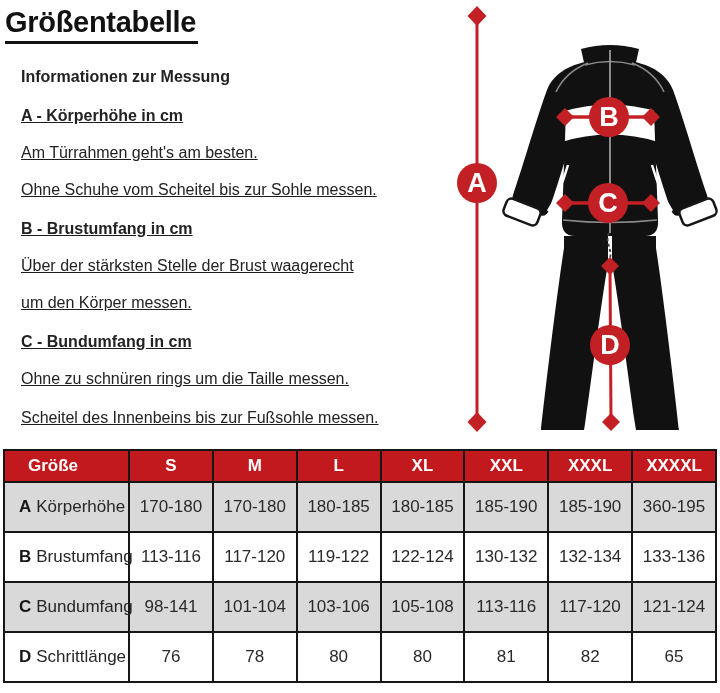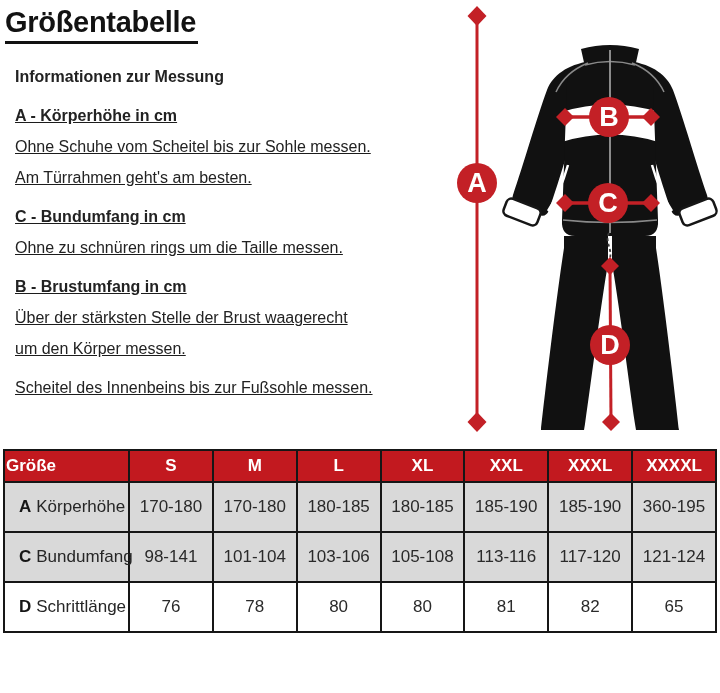--- a/index.html
+++ b/index.html
@@ -6,66 +6,66 @@
   .canvas{
     position:relative;width:720px;height:693px;background:#ffffff;
     font-family:"Liberation Sans",sans-serif;color:#1c1c1c;overflow:hidden;
   }
   
   .textcol{position:absolute;left:5px;top:0;width:432px;}
   .page-title{
     display:inline-block;font-size:29px;font-weight:bold;letter-spacing:-0.3px;
     margin:6px 8px 0 0;padding:0 2px 2px 0;border-bottom:3.5px solid #121212;color:#121212;
   }
-  .textcol p{margin:10px;font-size:16px;line-height:21px;color:#222;}
+  .textcol p{margin:16px;font-size:16px;line-height:21px;color:#222;}
   .b{font-weight:bold;color:#161616;}
   .info-heading{margin-top:22px !important;}
   .section{margin-top:18px;text-decoration:underline;}
   
   .figure{position:absolute;left:440px;top:0;width:280px;height:445px;}
   
   .size-table{
     position:absolute;left:3px;top:449px;width:714px;
     border-collapse:collapse;table-layout:fixed;font-size:17px;
   }
   .size-table th,.size-table td{border:2px solid #161616;padding:0;}
   .size-table thead th{
     background:#c2191f;color:#ffffff;font-weight:bold;height:30px;text-align:center;font-size:17px;
   }
-  .size-table thead th.first{text-align:left;padding-left:1px;}
+  .size-table thead th.first{text-align:left;padding-left:23px;}
   .size-table td{height:48px;text-align:center;background:#ffffff;color:#2a2a2a;margin-left:10px;}
   .size-table td.first{text-align:left;padding-left:14px;color:#262626;}
   .size-table tr.alt td{background:#d9d9d9;}
   .row-letter{font-weight:bold;margin-right:5px;color:#161616;}
 </style>
 </head>
 <body>
 
 <div class="canvas">
 
   <div class="textcol">
     <h1 class="page-title">Größentabelle</h1>
 
     <p class="b info-heading">Informationen zur Messung</p>
 
     <div class="section">
       <p class="b">A - Körperhöhe in cm</p>
+      <p>Am Türrahmen geht's am besten.</p>
       <p>Ohne Schuhe vom Scheitel bis zur Sohle messen.</p>
-      <p>Am Türrahmen geht's am besten.</p>
-    </div>
-
-    <div class="section">
-      <p class="b">C - Bundumfang in cm</p>
-      <p>Ohne zu schnüren rings um die Taille messen.</p>
     </div>
 
     <div class="section">
       <p class="b">B - Brustumfang in cm</p>
       <p>Über der stärksten Stelle der Brust waagerecht</p>
       <p>um den Körper messen.</p>
+    </div>
+
+    <div class="section">
+      <p class="b">C - Bundumfang in cm</p>
+      <p>Ohne zu schnüren rings um die Taille messen.</p>
     </div>
 
     <div class="section">
       <p>Scheitel des Innenbeins bis zur Fußsohle messen.</p>
     </div>
   </div>
 
   <svg class="figure" viewBox="0 0 280 445">
     <defs>
       <clipPath id="torsoClip">
@@ -167,20 +167,30 @@
       <tr class="alt">
         <td class="first"><span class="row-letter">A</span><span>Körperhöhe</span></td>
         <td>170-180</td>
         <td>170-180</td>
         <td>180-185</td>
         <td>180-185</td>
         <td>185-190</td>
         <td>185-190</td>
         <td>360-195</td>
       </tr>
+      <tr>
+        <td class="first"><span class="row-letter">B</span><span>Brustumfang</span></td>
+        <td>113-116</td>
+        <td>117-120</td>
+        <td>119-122</td>
+        <td>122-124</td>
+        <td>130-132</td>
+        <td>132-134</td>
+        <td>133-136</td>
+      </tr>
       <tr class="alt">
         <td class="first"><span class="row-letter">C</span><span>Bundumfang</span></td>
         <td>98-141</td>
         <td>101-104</td>
         <td>103-106</td>
         <td>105-108</td>
         <td>113-116</td>
         <td>117-120</td>
         <td>121-124</td>
       </tr>

